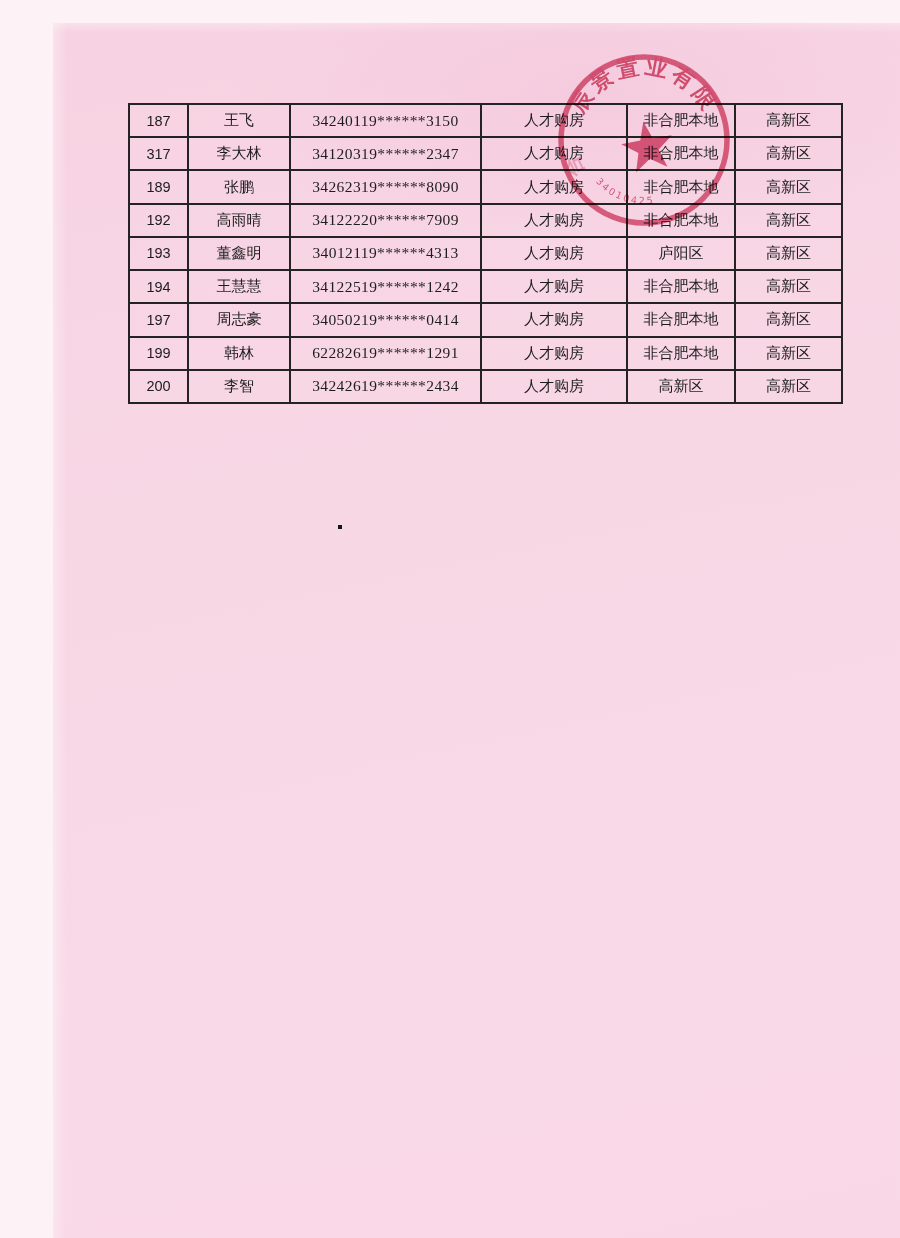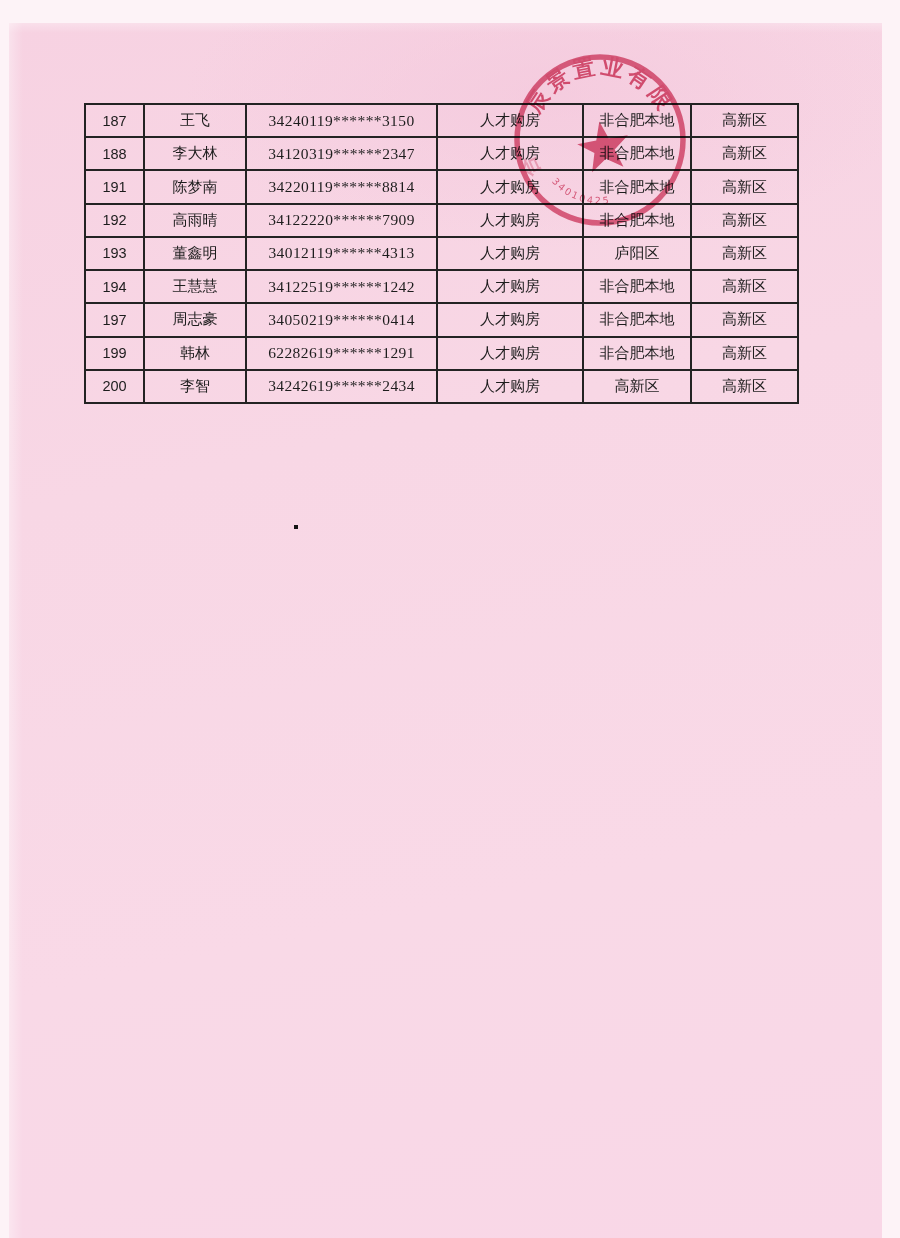--- a/index.html
+++ b/index.html
@@ -2,21 +2,21 @@
 <html><head>
 <meta charset="utf-8">
 <style>
   html,body{margin:0;padding:0;}
   body{
     width:900px;height:1238px;
     background:#fdf3f7;
     font-family:"Liberation Serif","DejaVu Serif",serif;
     position:relative;overflow:hidden;
   }
-  .scan{position:relative;width:794px;height:1238px;}
+  .scan{position:relative;width:794px;height:1238px;margin-left:44px;}
   
   .paper{
     position:absolute;left:9px;top:23px;width:873px;height:1215px;
     background:linear-gradient(168deg,#f7d2e2 0%,#f8d7e5 35%,#f9d9e7 70%,#f9d7e7 100%);
   }
   .paper::before{
     content:"";position:absolute;inset:0;pointer-events:none;
     background:
       radial-gradient(ellipse 60% 18% at 62% 6%, rgba(243,198,219,.6), transparent 70%),
       linear-gradient(90deg, rgba(255,255,255,.35) 0, transparent 14px),
@@ -66,31 +66,31 @@
     <tbody>
         <tr>
           <td class="serial">187</td>
           <td class="name">王飞</td>
           <td class="id">34240119******3150</td>
           <td class="type">人才购房</td>
           <td class="origin">非合肥本地</td>
           <td class="district">高新区</td>
         </tr>
         <tr>
-          <td class="serial">188</td>
+          <td class="serial">317</td>
           <td class="name">李大林</td>
           <td class="id">34120319******2347</td>
           <td class="type">人才购房</td>
           <td class="origin">非合肥本地</td>
           <td class="district">高新区</td>
         </tr>
         <tr>
-          <td class="serial">191</td>
-          <td class="name">陈梦南</td>
-          <td class="id">34220119******8814</td>
+          <td class="serial">189</td>
+          <td class="name">张鹏</td>
+          <td class="id">34262319******8090</td>
           <td class="type">人才购房</td>
           <td class="origin">非合肥本地</td>
           <td class="district">高新区</td>
         </tr>
         <tr>
           <td class="serial">192</td>
           <td class="name">高雨晴</td>
           <td class="id">34122220******7909</td>
           <td class="type">人才购房</td>
           <td class="origin">非合肥本地</td>

